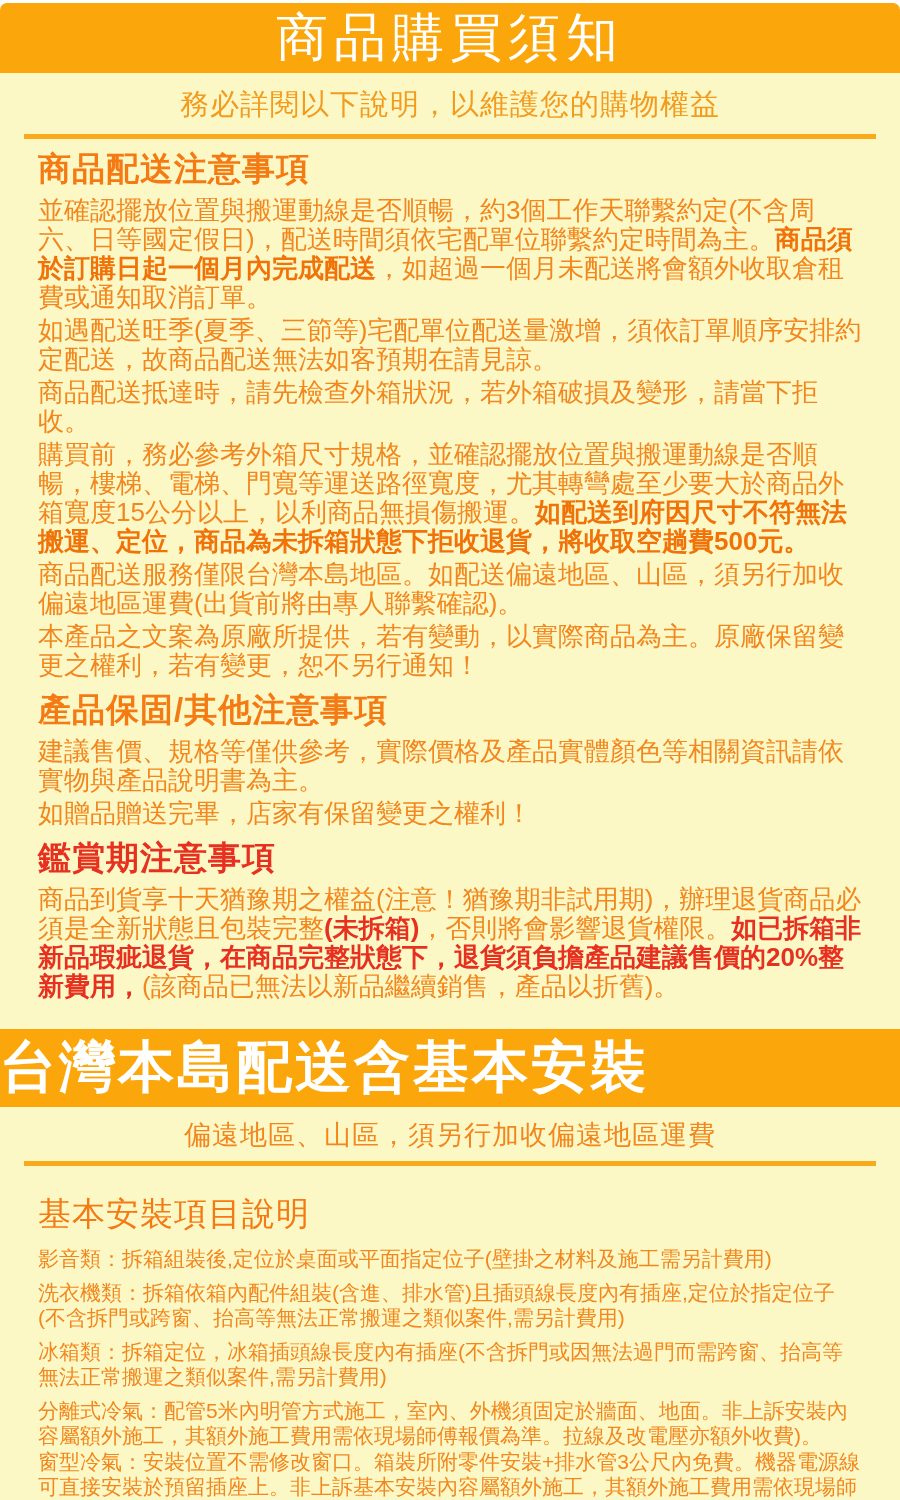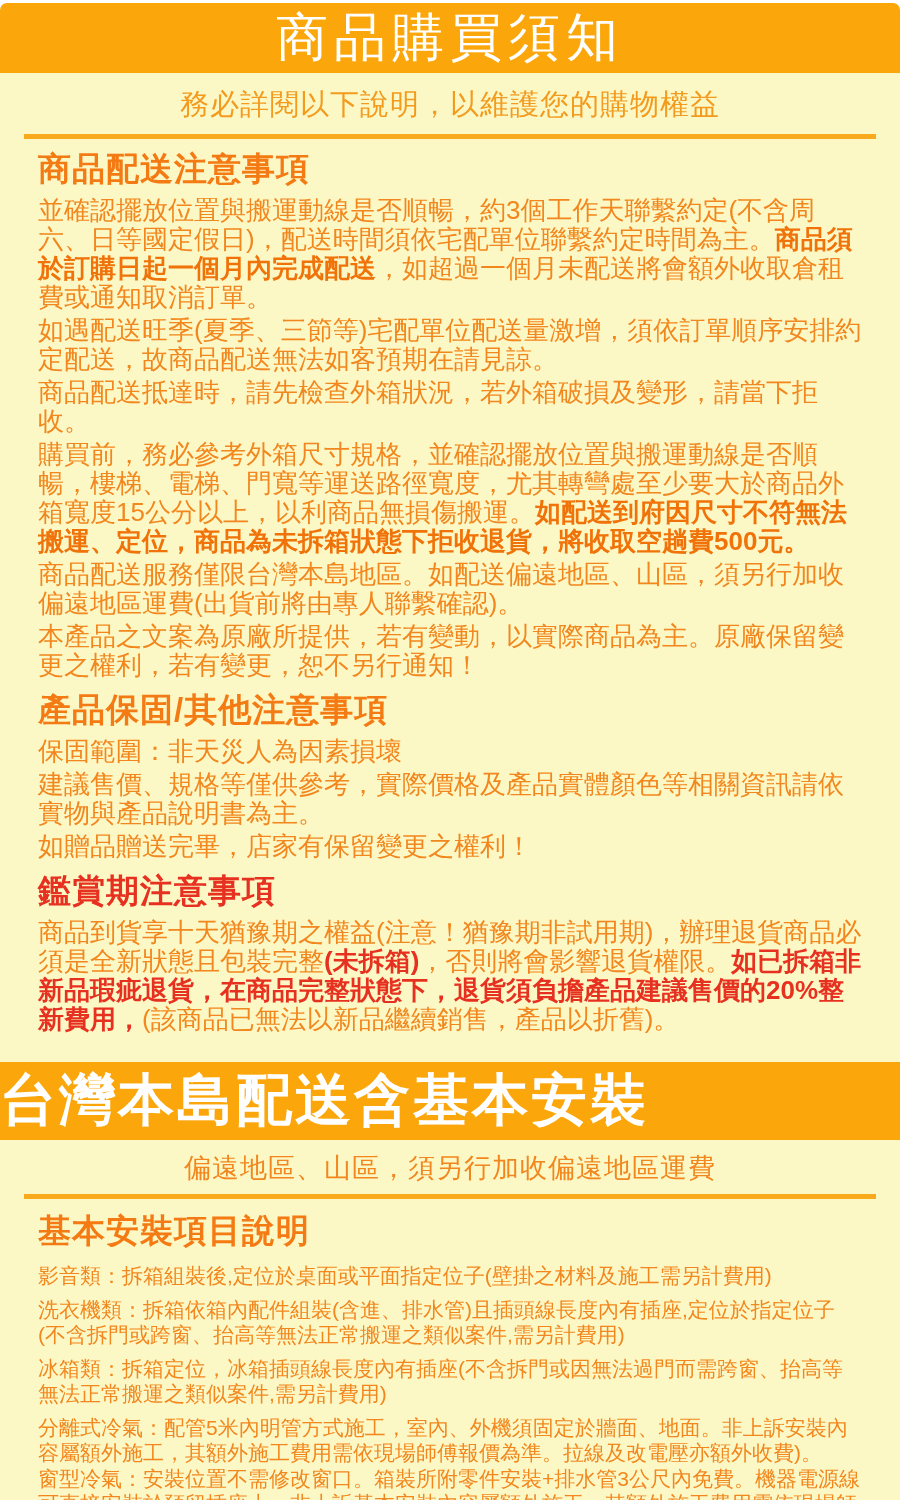--- a/index.html
+++ b/index.html
@@ -41,22 +41,22 @@
     display:flex;align-items:center;justify-content:flex-start;
   }
   .install-banner-title{
     color:var(--banner_text);font-size:56px;font-weight:900;letter-spacing:3px;
   }
   .install-subtitle{
     text-align:center;color:var(--body_text);font-size:27px;
     padding:10px 0 8px 0;letter-spacing:1px;
   }
   .install-heading{
-    font-size:33px;font-weight:bold;color:var(--heading_orange);
-    margin:10px 0 6px 0;letter-spacing:1px;
+    font-size:33px;font-weight:normal;color:var(--heading_orange);
+    margin:26px 0 6px 0;letter-spacing:1px;
   }
   .install-para{
     font-size:21px;line-height:25px;color:var(--body_text);
     margin:9px 0 0 0;
   }
   .install-para.tight{margin-top:1px;}
 </style>
 </head>
 <body>
 
@@ -74,21 +74,20 @@
 
     <div class="body-pad" id="sections">
         <div class="sec-heading">商品配送注意事項</div>
         <p class="para"><span>並確認擺放位置與搬運動線是否順暢，約3個工作天聯繫約定(不含周六、日等國定假日)，配送時間須依宅配單位聯繫約定時間為主。</span><span class="seg-bo">商品須於訂購日起一個月內完成配送</span><span>，如超過一個月未配送將會額外收取倉租費或通知取消訂單。</span></p>
         <p class="para"><span>如遇配送旺季(夏季、三節等)宅配單位配送量激增，須依訂單順序安排約定配送，故商品配送無法如客預期在請見諒。</span></p>
         <p class="para"><span>商品配送抵達時，請先檢查外箱狀況，若外箱破損及變形，請當下拒收。</span></p>
         <p class="para"><span>購買前，務必參考外箱尺寸規格，並確認擺放位置與搬運動線是否順暢，樓梯、電梯、門寬等運送路徑寬度，尤其轉彎處至少要大於商品外箱寬度15公分以上，以利商品無損傷搬運。</span><span class="seg-bo">如配送到府因尺寸不符無法搬運、定位，商品為未拆箱狀態下拒收退貨，將收取空趟費500元。</span></p>
         <p class="para"><span>商品配送服務僅限台灣本島地區。如配送偏遠地區、山區，須另行加收偏遠地區運費(出貨前將由專人聯繫確認)。</span></p>
         <p class="para"><span>本產品之文案為原廠所提供，若有變動，以實際商品為主。原廠保留變更之權利，若有變更，恕不另行通知！</span></p>
         <div class="sec-heading">產品保固/其他注意事項</div>
-        <p class="para"><span>保固範圍：非天災人為因素損壞</span></p>
         <p class="para"><span>建議售價、規格等僅供參考，實際價格及產品實體顏色等相關資訊請依實物與產品說明書為主。</span></p>
         <p class="para"><span>如贈品贈送完畢，店家有保留變更之權利！</span></p>
         <div class="sec-heading red">鑑賞期注意事項</div>
         <p class="para"><span>商品到貨享十天猶豫期之權益(注意！猶豫期非試用期)，辦理退貨商品必須是全新狀態且包裝完整</span><span class="seg-br">(未拆箱)</span><span>，否則將會影響退貨權限。</span><span class="seg-br">如已拆箱非新品瑕疵退貨，在商品完整狀態下，退貨須負擔產品建議售價的20%整新費用，</span><span>(該商品已無法以新品繼續銷售，產品以折舊)。</span></p>
       </div>
 
     <div class="install-banner">
       <div class="install-banner-title">台灣本島配送含基本安裝</div>
     </div>
 

